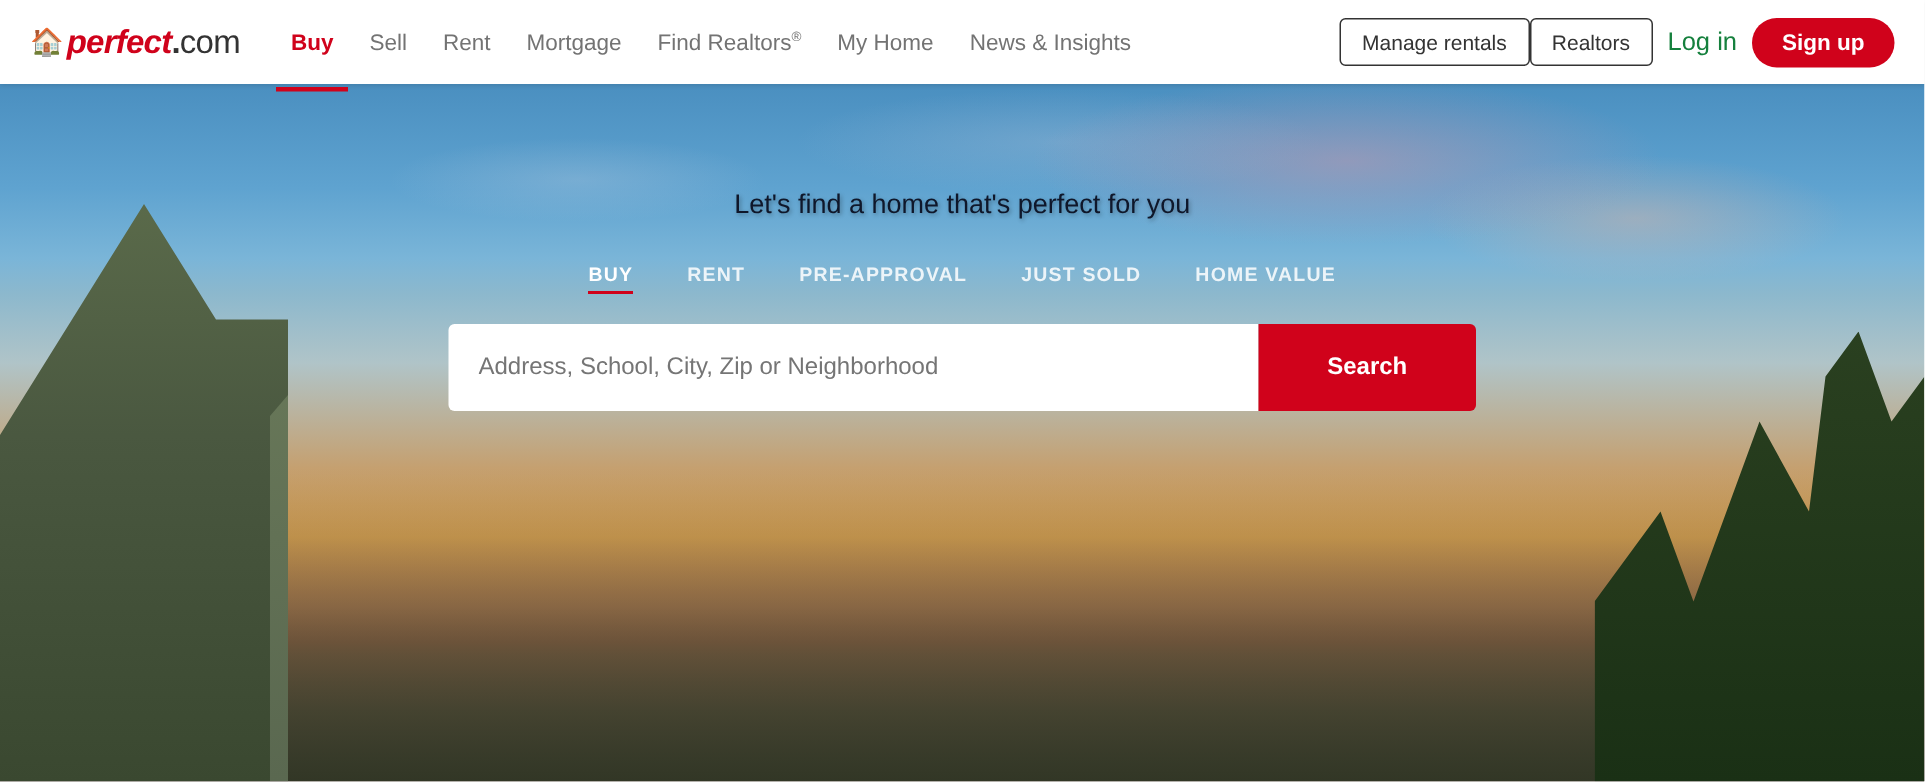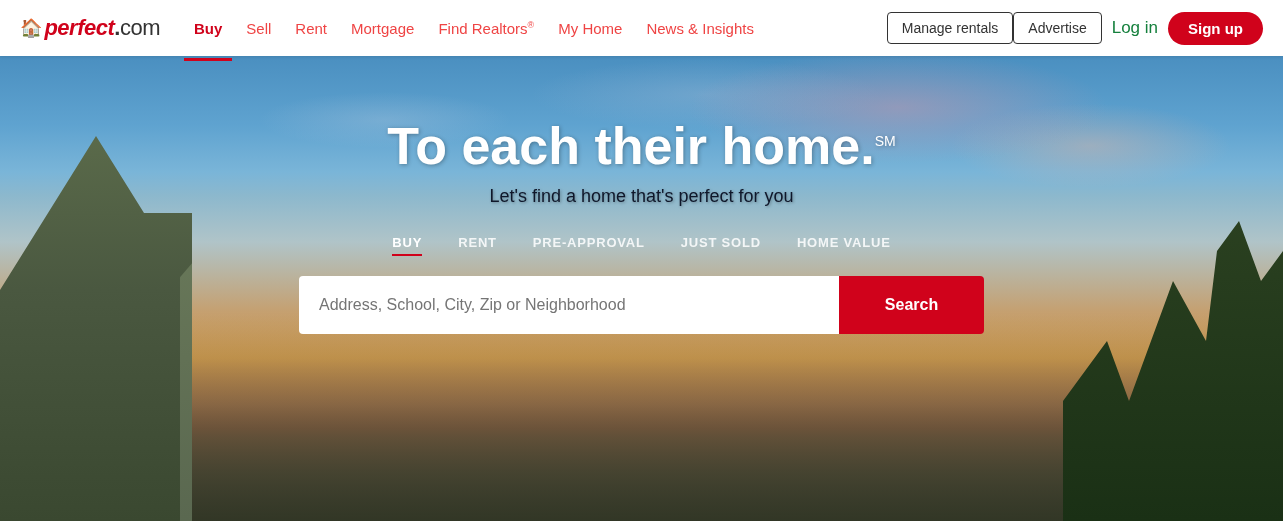--- a/index.html
+++ b/index.html
@@ -39,21 +39,21 @@
 
     .nav-links {
       display: flex;
       align-items: center;
       gap: 4px;
       flex: 1;
     }
     .nav-link {
       font-size: 15px;
       font-weight: 500;
-      color: #ef4444;
+      color: #737373;
       text-decoration: none;
       padding: 6px 10px;
       cursor: pointer;
       position: relative;
     }
     .nav-link.active {
       color: #d0021b;
       font-weight: 700;
     }
     .nav-link.active::after {
@@ -281,35 +281,32 @@
     <a class="nav-link">Sell</a>
     <a class="nav-link">Rent</a>
     <a class="nav-link">Mortgage</a>
     <a class="nav-link">Find Realtors<sup class="nav-sup">®</sup></a>
     <a class="nav-link">My Home</a>
     <a class="nav-link">News &amp; Insights</a>
   </div>
 
   <div class="nav-actions">
     <button class="btn-outline">Manage rentals</button>
-    <button class="btn-outline">Advertise</button>
+    <button class="btn-outline">Realtors</button>
     <button class="btn-text">Log in</button>
     <button class="btn-signup">Sign up</button>
   </div>
 </nav>
 
 <section class="hero">
   <div class="hero-bg"></div>
   <div class="house-left"></div>
   <div class="trees-right"></div>
 
   <div class="hero-content">
-    <h1 class="hero-title">
-      <span>To each their home.</span><sup class="sm">SM</sup>
-    </h1>
     <p class="hero-subtitle">Let's find a home that's perfect for you</p>
 
     <div class="search-tabs">
       <span class="search-tab active">BUY</span>
       <span class="search-tab">RENT</span>
       <span class="search-tab">PRE-APPROVAL</span>
       <span class="search-tab">JUST SOLD</span>
       <span class="search-tab">HOME VALUE</span>
     </div>
 

